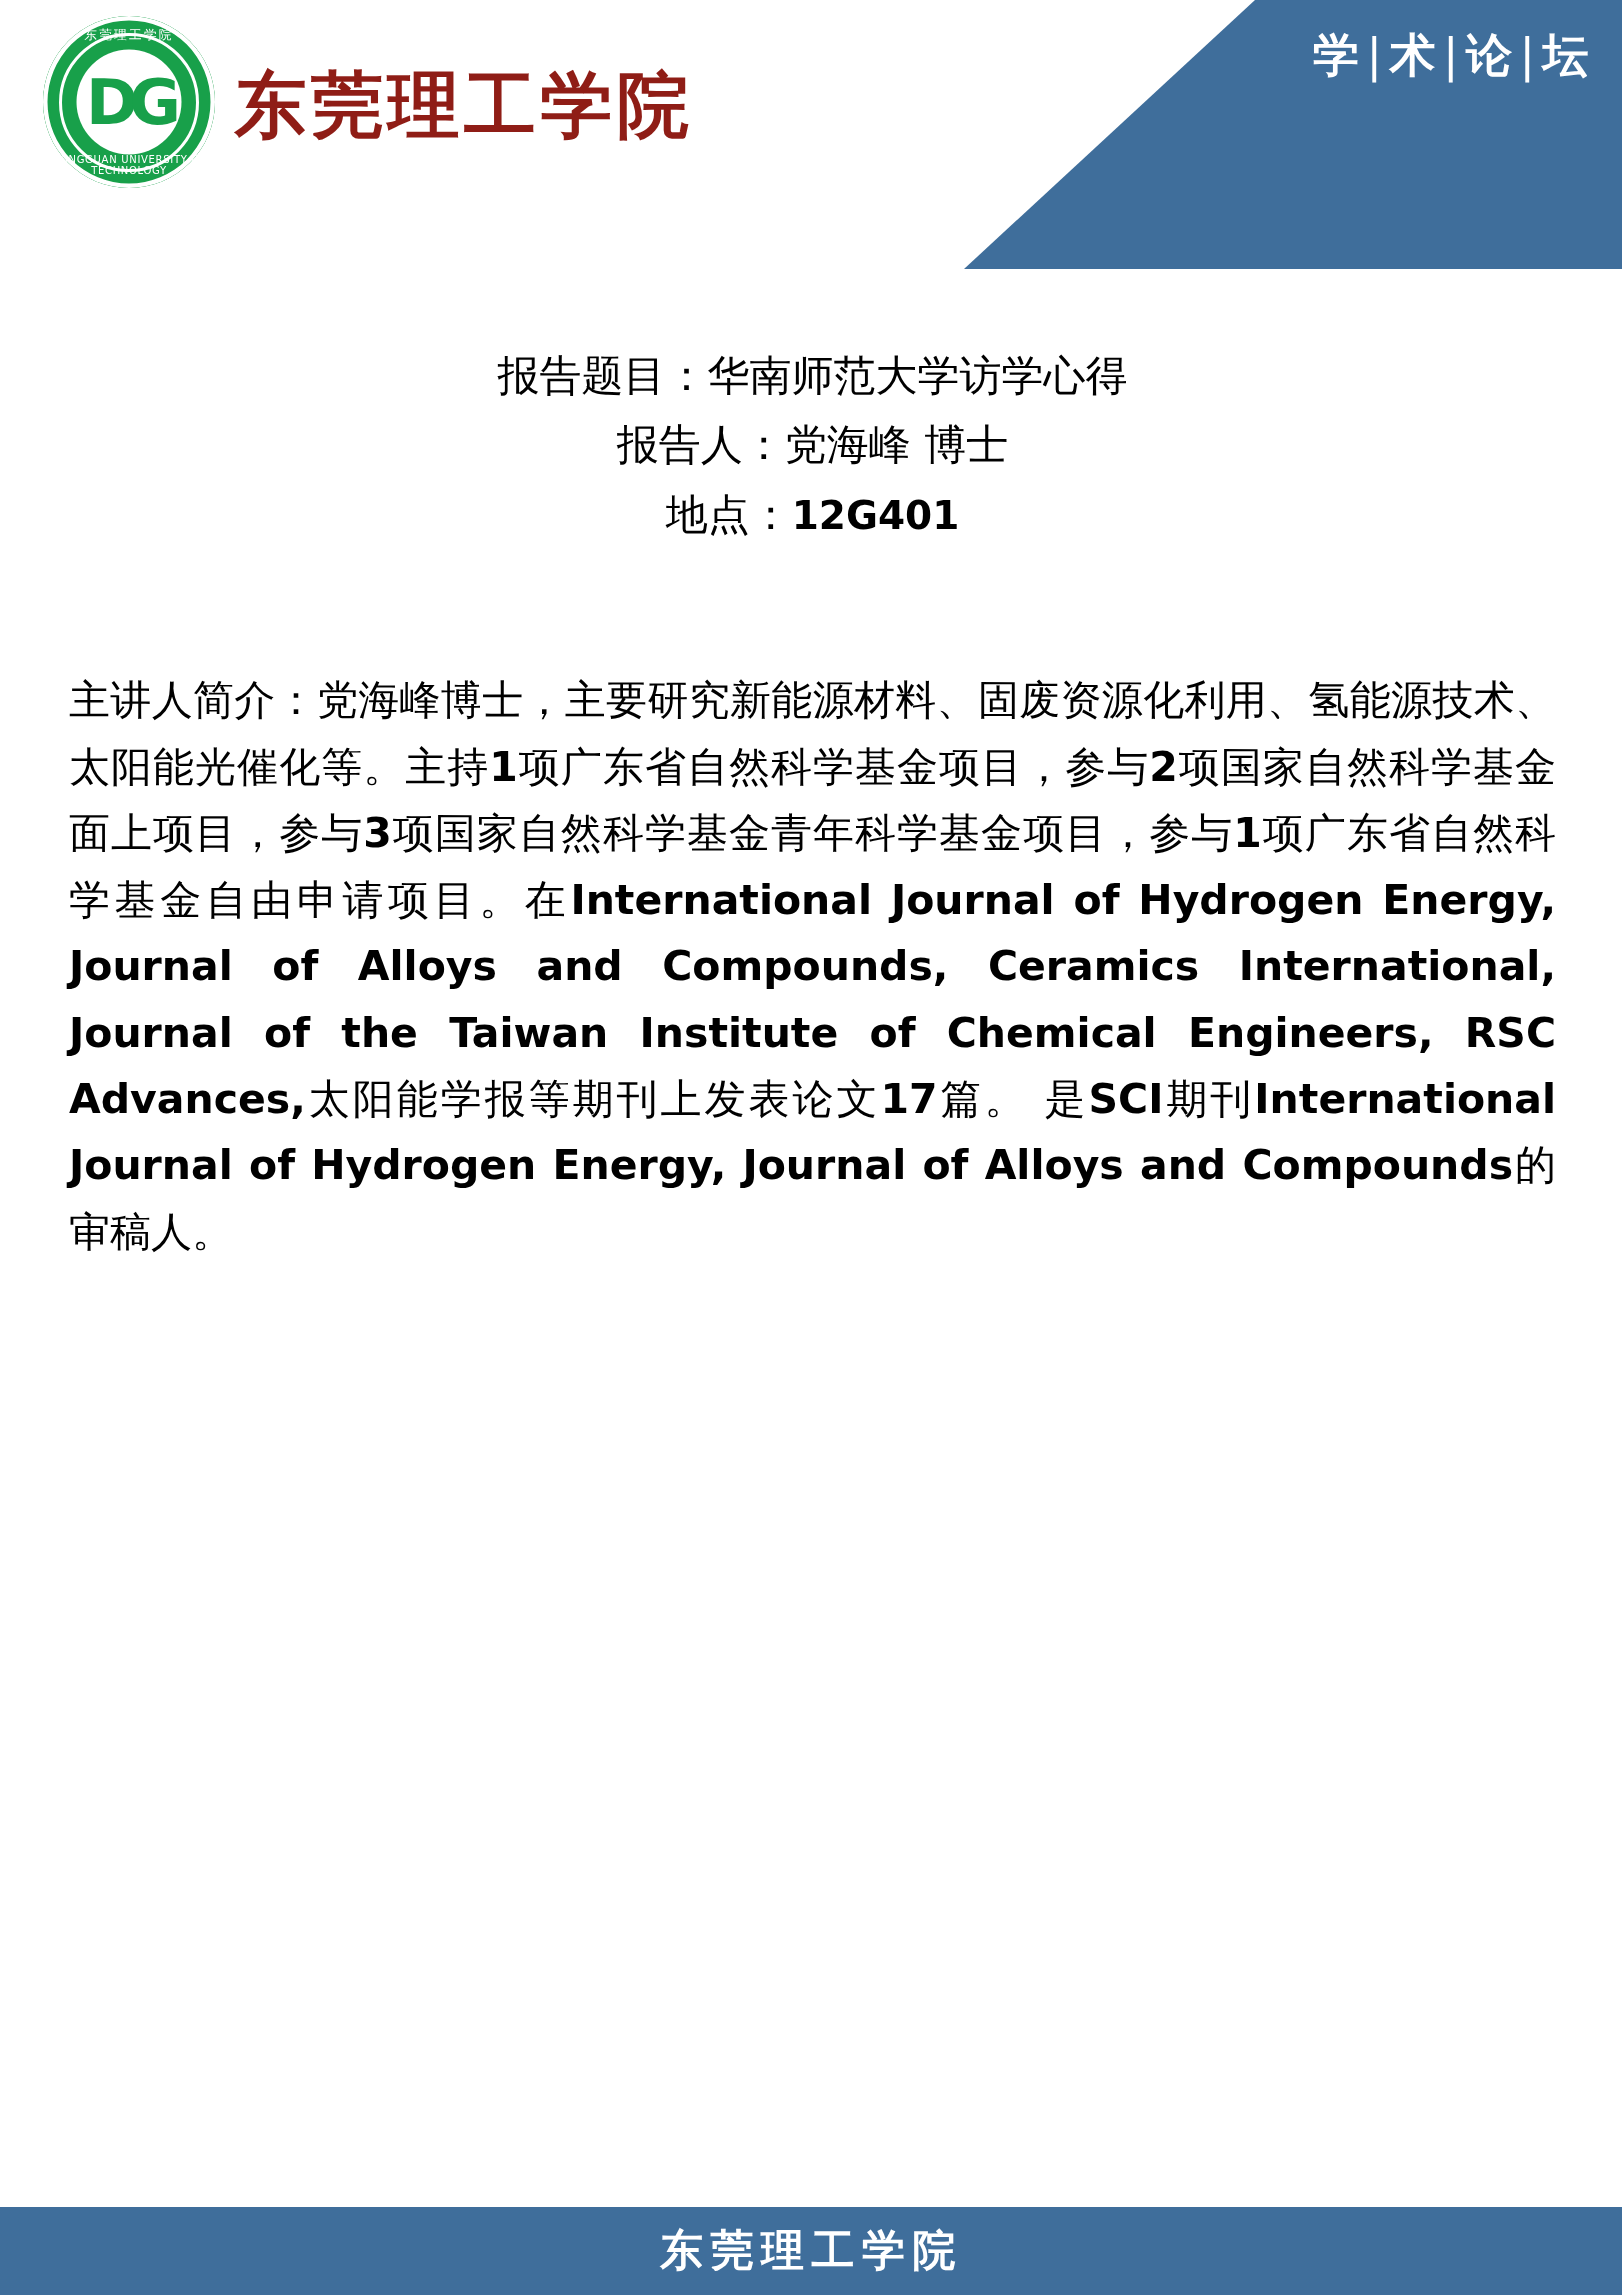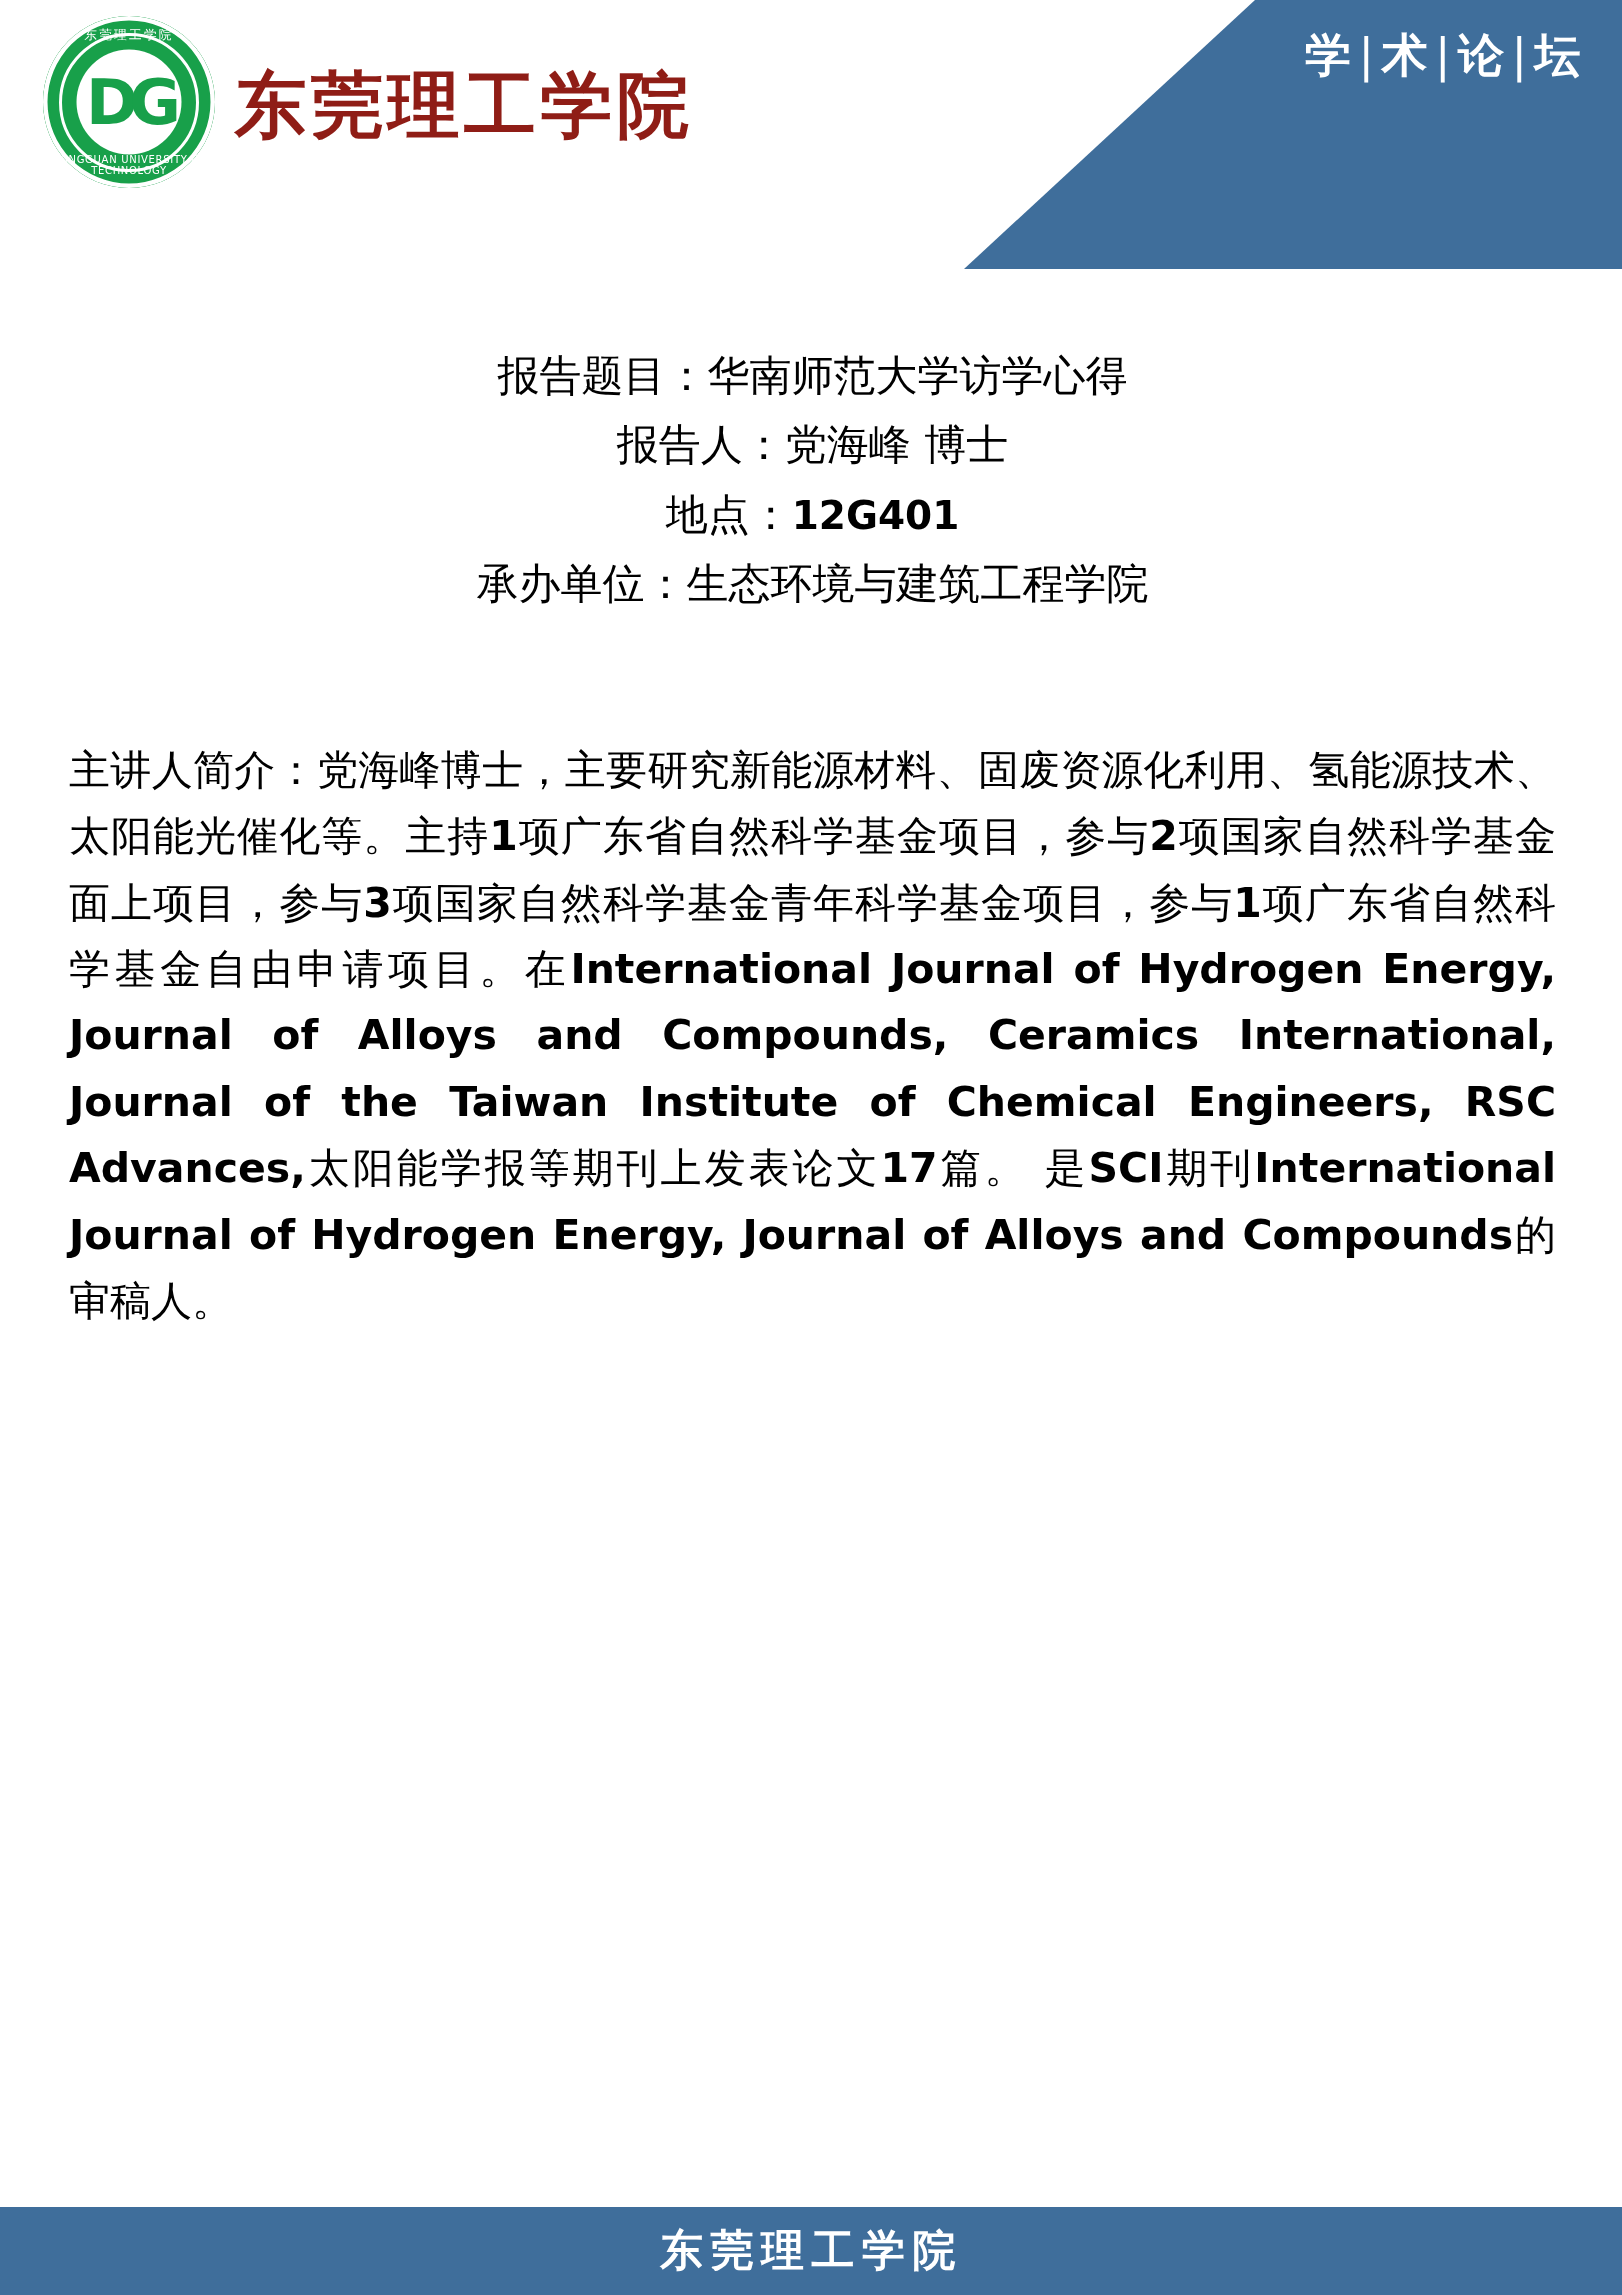--- a/index.html
+++ b/index.html
@@ -29,21 +29,21 @@
     top: 0;
     right: 0;
     width: 1623px;
     height: 269px;
     background: #3f6e9b;
     clip-path: polygon(100% 0, 100% 100%, 964px 100%, 1255px 0);
   }
   .banner-label {
     position: absolute;
     top: 25.4px;
-    right: 38px;
+    right: 30px;
     color: #ffffff;
     font-family: "DejaVu Sans", "Liberation Sans", sans-serif;
     font-size: 46px;
     font-weight: bold;
     letter-spacing: 4.5px;
     white-space: nowrap;
   }
   .banner-label .sep {
     font-weight: normal;
     padding: 0 3px;
@@ -216,23 +216,20 @@
   <div class="info-list">
     <div class="row">
       <span class="lbl">报告题目：</span><span class="val">华南师范大学访学心得</span>
     </div>
     <div class="row">
       <span class="lbl">报告人：</span><span class="val">党海峰 博士</span>
     </div>
     <div class="row">
       <span class="lbl">地点：</span><span class="val bold">12G401</span>
     </div>
-    <div class="row">
-      <span class="lbl">承办单位：</span><span class="val">生态环境与建筑工程学院</span>
-    </div>
   </div>
 
   <div class="bio"><span>主讲人简介：</span><span>党海峰博士，主要研究新能源材料、固废资源化利用、氢能源技术、太阳能光催化等。主持</span><b>1</b><span>项广东省自然科学基金项目，参与</span><b>2</b><span>项国家自然科学基金面上项目，参与</span><b>3</b><span>项国家自然科学基金青年科学基金项目，参与</span><b>1</b><span>项广东省自然科学基金自由申请项目。在</span><b>International Journal of Hydrogen Energy, Journal of Alloys and Compounds, Ceramics International, Journal of the Taiwan Institute of Chemical Engineers, RSC Advances,</b><span>太阳能学报等期刊上发表论文</span><b>17</b><span>篇。 是</span><b>SCI</b><span>期刊</span><b>International Journal of Hydrogen Energy, Journal of Alloys and Compounds</b><span>的审稿人。</span></div>
 
 </div>
 
 <div class="footer">
   <div class="footer-text">东莞理工学院</div>
 </div>
 

